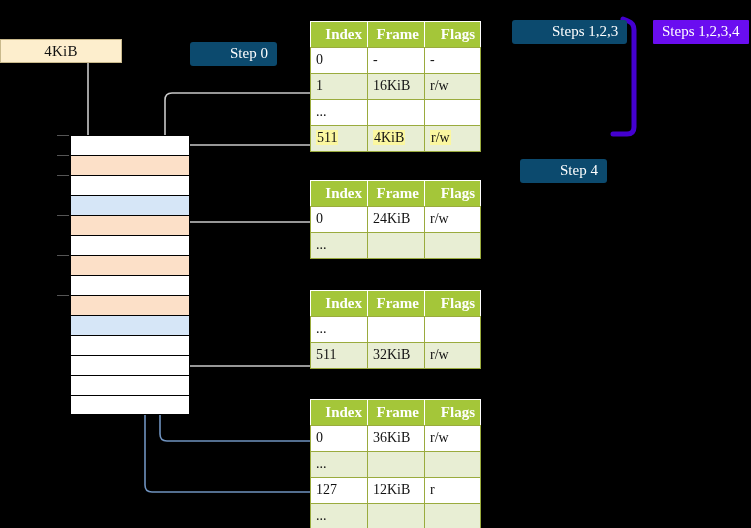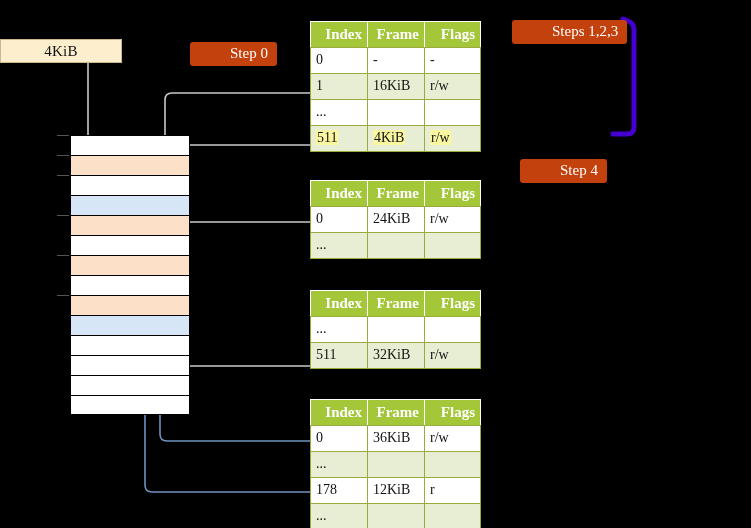--- a/index.html
+++ b/index.html
@@ -18,21 +18,21 @@
     position:absolute;background:#fdeecd;border:1px solid #c9b98c;
     display:flex;align-items:center;justify-content:center;
     font-size:15px;color:#111;letter-spacing:.2px;
   }
 
   
   .badge{
     position:absolute;color:#fff;font-size:15px;line-height:1;
     padding:4px 9px 5px;border-radius:3px;white-space:nowrap;
   }
-  .badge.red{background:#c2410c;padding-left:40px;}
+  .badge.red{background:#0c4a6e;padding-left:40px;}
   .badge.violet{background:#6a0df0;border-radius:1px;}
 
   
   .ptable{
     position:absolute;width:170px;border-collapse:collapse;
     background:#fff;border:1px solid #9aab3e;table-layout:fixed;
   }
   .ptable th{
     background:#a4c639;color:#fff;font-size:15px;font-weight:bold;
     text-align:right;padding:2px 5px 3px;border:1px solid #fff;
@@ -98,20 +98,23 @@
   <div class="sizebox" style="left:0px;top:39px;width:120px;height:22px;">
     <span>4KiB</span>
   </div>
 
   <div class="badge red" style="left:190px;top:42px;font-family:Liberation Serif, serif;">
     <span>Step 0</span>
   </div>
   <div class="badge red" style="left:512px;top:20px;">
     <span>Steps 1,2,3</span>
   </div>
+  <div class="badge violet" style="left:653px;top:20px;">
+    <span>Steps 1,2,3,4</span>
+  </div>
   <div class="badge red" style="left:520px;top:159px;">
     <span>Step 4</span>
   </div>
 
   <table class="ptable" style="left:310px;top:21px;">
     <colgroup>
         <col class="c1">
         <col class="c2">
         <col class="c3">
       </colgroup>
@@ -218,21 +221,21 @@
           <td>0</td>
           <td>36KiB</td>
           <td>r/w</td>
         </tr>
         <tr class="alt">
           <td>...</td>
           <td></td>
           <td></td>
         </tr>
         <tr class="plain">
-          <td>178</td>
+          <td>127</td>
           <td>12KiB</td>
           <td>r</td>
         </tr>
         <tr class="alt">
           <td>...</td>
           <td></td>
           <td></td>
         </tr>
       </tbody>
   </table>

